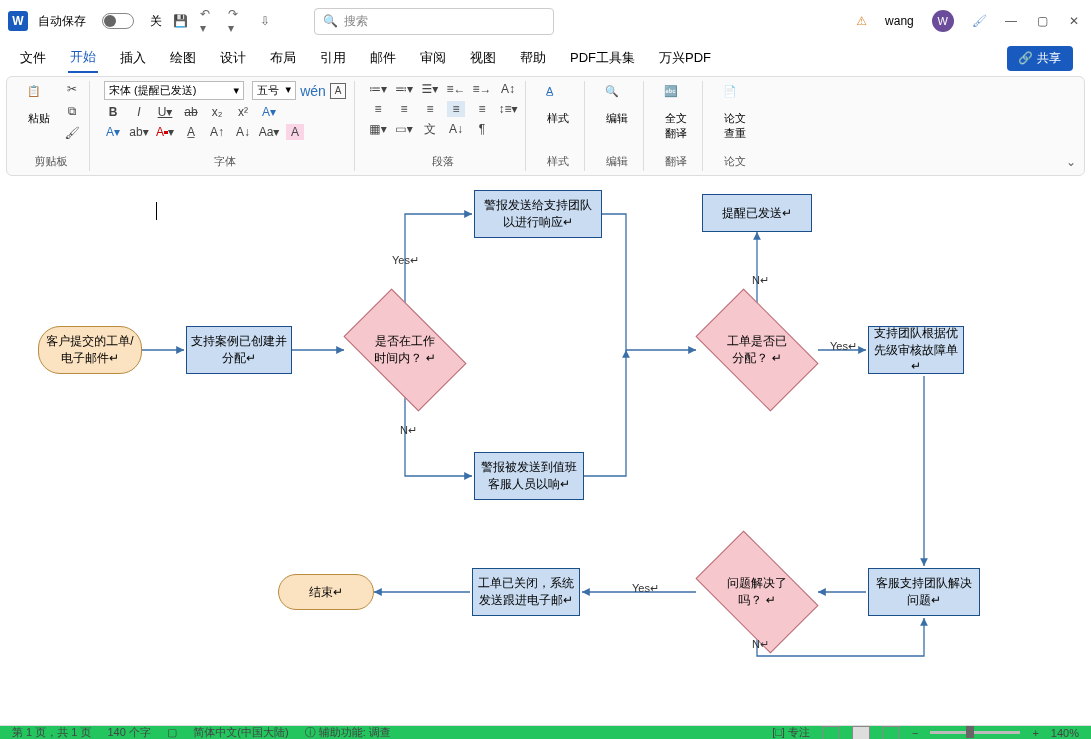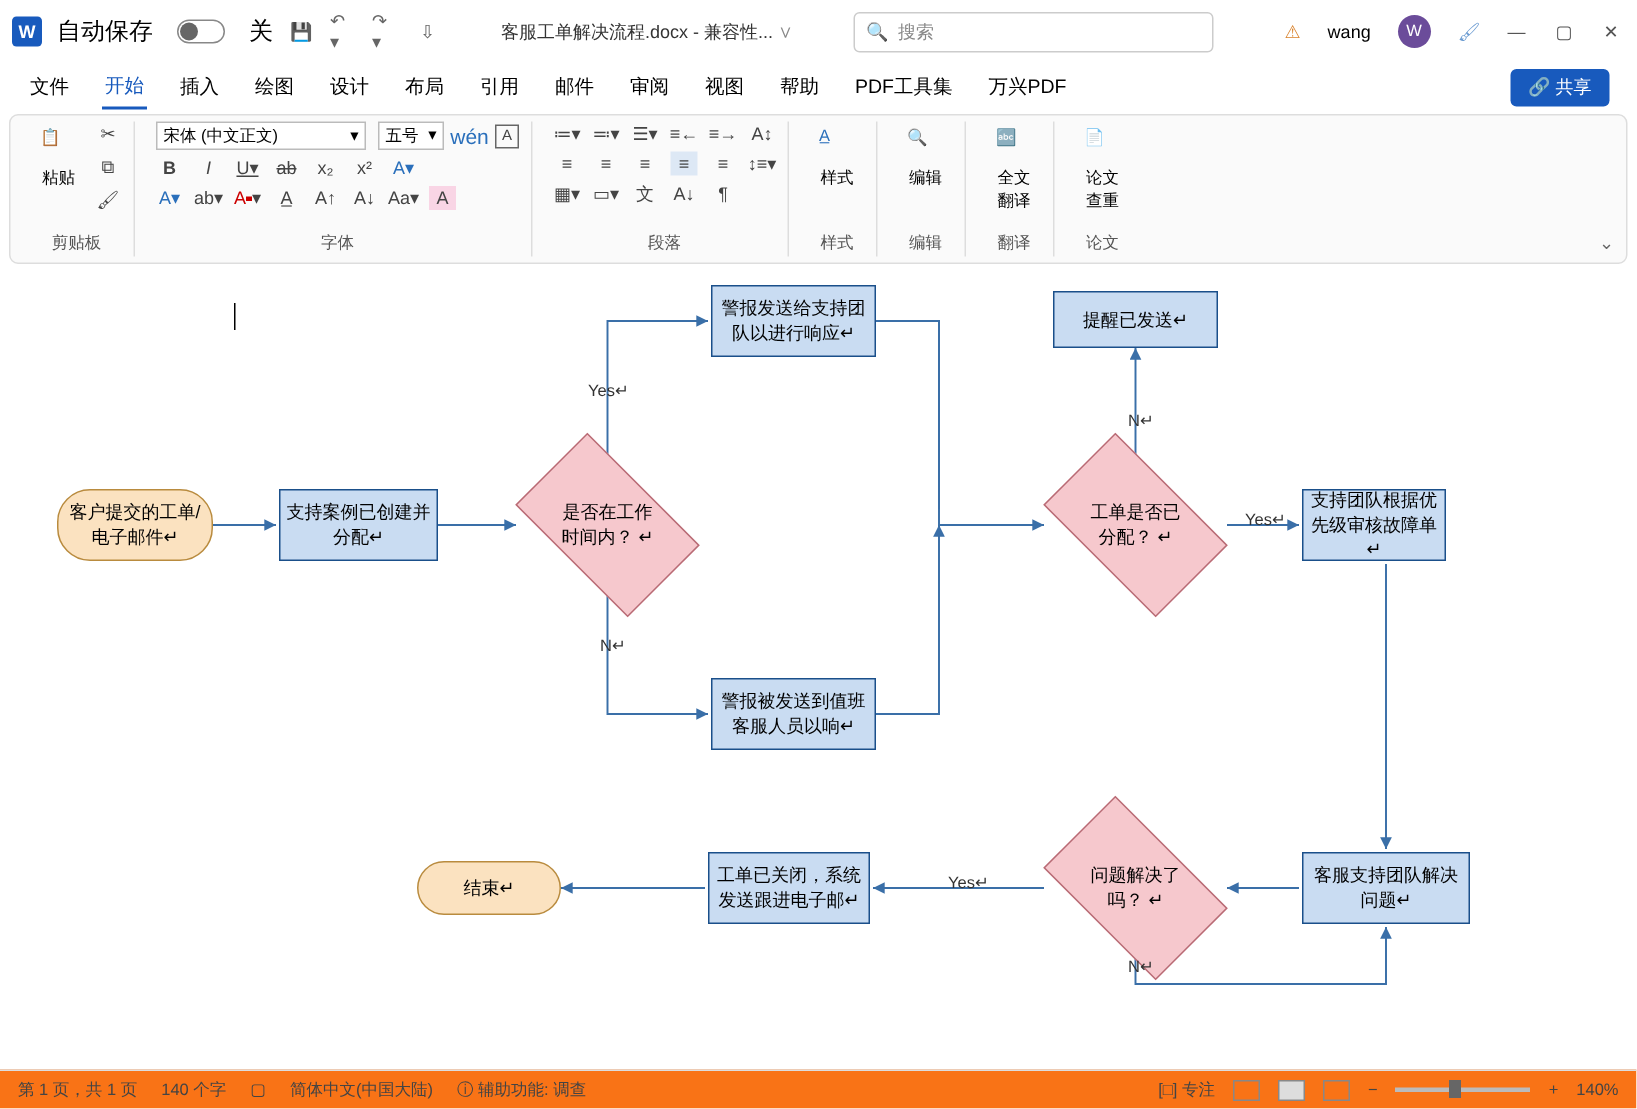--- a/index.html
+++ b/index.html
@@ -1,19 +1,19 @@
 <!DOCTYPE html>
 <html><head>
 <meta charset="utf-8">
 <style>
 *{box-sizing:border-box;margin:0;padding:0;font-family:"Microsoft YaHei","Segoe UI",sans-serif}
 body{background:#fff;font-size:12px;width:1091px;height:739px;overflow:hidden;position:relative}
 .titlebar{height:42px;display:flex;align-items:center;padding:0 8px;gap:10px;background:#fff}
 .word-icon{width:20px;height:20px;background:#185abd;color:#fff;display:flex;align-items:center;justify-content:center;font-weight:bold;font-size:12px;border-radius:3px}
-.autosave{display:flex;align-items:center;gap:16px;font-size:16px}
+.autosave{display:flex;align-items:center;gap:16px;font-size:12px}
 .toggle{width:32px;height:16px;border:1px solid #888;border-radius:8px;position:relative;background:#fff}
 .toggle::before{content:"";position:absolute;width:12px;height:12px;border-radius:50%;background:#666;top:1px;left:1px}
 .tb-icon{width:18px;height:18px;display:flex;align-items:center;justify-content:center;color:#666;cursor:pointer}
 .doc-title{margin-left:30px;font-size:12px;color:#333}
 .search-box{margin-left:30px;border:1px solid #ccc;border-radius:4px;padding:4px 8px;width:240px;display:flex;align-items:center;gap:6px;color:#888}
 .title-right{margin-left:auto;display:flex;align-items:center;gap:18px}
 .avatar{width:22px;height:22px;border-radius:50%;background:#6b4c9a;color:#fff;display:flex;align-items:center;justify-content:center;font-size:11px}
 .win-btn{width:14px;height:14px;color:#555}
 .tabs{height:32px;display:flex;align-items:center;gap:20px;padding:0 18px;font-size:13px}
 .tab{cursor:pointer;padding:5px 2px}
@@ -40,44 +40,41 @@
 .canvas{position:relative;width:100%;height:100%}
 .node{position:absolute;border:1px solid #1a4f8a;background:#c9dcf2;display:flex;align-items:center;justify-content:center;text-align:center;font-size:12px;padding:4px;line-height:1.4}
 .terminator{border-radius:22px;background:#fbe2c0;border-color:#b98b3e}
 .decision{background:transparent;border:none}
 .diamond{width:100%;height:100%;transform:rotate(45deg);background:#f6c8cd;border:1px solid #b86b75;position:absolute;top:0;left:0}
 .decision .dtxt{position:relative;z-index:1;font-size:12px;padding:0 14px}
 .arrow-label{position:absolute;font-size:11px;color:#333;background:transparent}
 svg.edges{position:absolute;top:0;left:0;width:100%;height:100%;pointer-events:none}
 .cursor{position:absolute;width:1px;height:18px;background:#000}
 
-.statusbar{position:absolute;bottom:0;left:0;right:0;height:26px;border-top:1px solid #ddd;display:flex;align-items:center;gap:16px;padding:0 12px;font-size:11px;color:#444;background:#f97316}
+.statusbar{position:absolute;bottom:0;left:0;right:0;height:14px;border-top:1px solid #ddd;display:flex;align-items:center;gap:16px;padding:0 12px;font-size:11px;color:#444;background:#22c55e}
 .statusbar .right{margin-left:auto;display:flex;align-items:center;gap:12px}
 .zoom-slider{width:90px;height:3px;background:#bbb;position:relative}
 .zoom-slider::after{content:"";position:absolute;width:8px;height:12px;background:#666;top:-5px;left:40%}
 .view-btn{width:18px;height:14px;border:1px solid #888}
 .view-btn.active{background:#ddd}
 </style>
 </head>
 <body>
 
 <div class="titlebar">
   <div class="word-icon">W</div>
   <div class="autosave">
     <span>自动保存</span>
     <span class="toggle"></span>
     <span>关</span>
   </div>
   <span class="tb-icon" style="color:#7b4fa0">💾</span>
   <span class="tb-icon">↶ ▾</span>
   <span class="tb-icon">↷ ▾</span>
   <span class="tb-icon">⇩</span>
-  <span class="doc-title">
-    <span>客服工单解决流程.docx</span><span> - 兼容性...</span> <span style="color:#888">∨</span>
-  </span>
   <div class="search-box">
     <span>🔍</span>
     <span>搜索</span>
   </div>
   <div class="title-right">
     <span style="color:#d9822b">⚠</span>
     <span>wang</span>
     <span class="avatar">W</span>
     <span style="color:#6b9bd1">🖌</span>
     <span class="win-btn">—</span>
@@ -117,21 +114,21 @@
         <span class="sm-icon">🖌</span>
       </div>
     </div>
     <div class="rgroup-label">剪贴板</div>
   </div>
 
   <div class="rgroup">
     <div class="rgroup-body" style="flex-direction:column;gap:4px">
       <div class="row">
         <div class="font-combo">
-            <span>宋体 (中文正文)</span>
+            <span>宋体 (提醒已发送)</span>
             <span>▾</span>
           </div>
         <div class="size-combo">
             <span>五号</span>
             <span>▾</span>
           </div>
         <span class="sm-icon" style="color:#2a6fbb;font-size:14px">wén</span>
         <span class="sm-icon" style="border:1px solid #666;width:16px;height:16px;font-size:10px">A</span>
       </div>
       <div class="row">
@@ -260,21 +257,21 @@
     <div class="node terminator" style="left:32px;top:150px;width:104px;height:48px">
         <span>客户提交的工单/电子邮件↵</span>
       </div>
     <div class="node" style="left:180px;top:150px;width:106px;height:48px">
         <span>支持案例已创建并分配↵</span>
       </div>
     <div class="node decision" style="left:346px;top:140px;width:106px;height:68px">
       <div class="diamond"></div>
         <span class="dtxt">是否在工作时间内？ ↵</span>
     </div>
-    <div class="node" style="left:468px;top:14px;width:110px;height:48px">
+    <div class="node" style="left:468px;top:14px;width:128px;height:48px">
         <span>警报发送给支持团队以进行响应↵</span>
       </div>
     <div class="node decision" style="left:698px;top:140px;width:106px;height:68px">
       <div class="diamond"></div>
         <span class="dtxt">工单是否已分配？ ↵</span>
     </div>
     <div class="node" style="left:468px;top:276px;width:110px;height:48px">
         <span>警报被发送到值班客服人员以响↵</span>
       </div>
     <div class="node" style="left:696px;top:18px;width:110px;height:38px">

